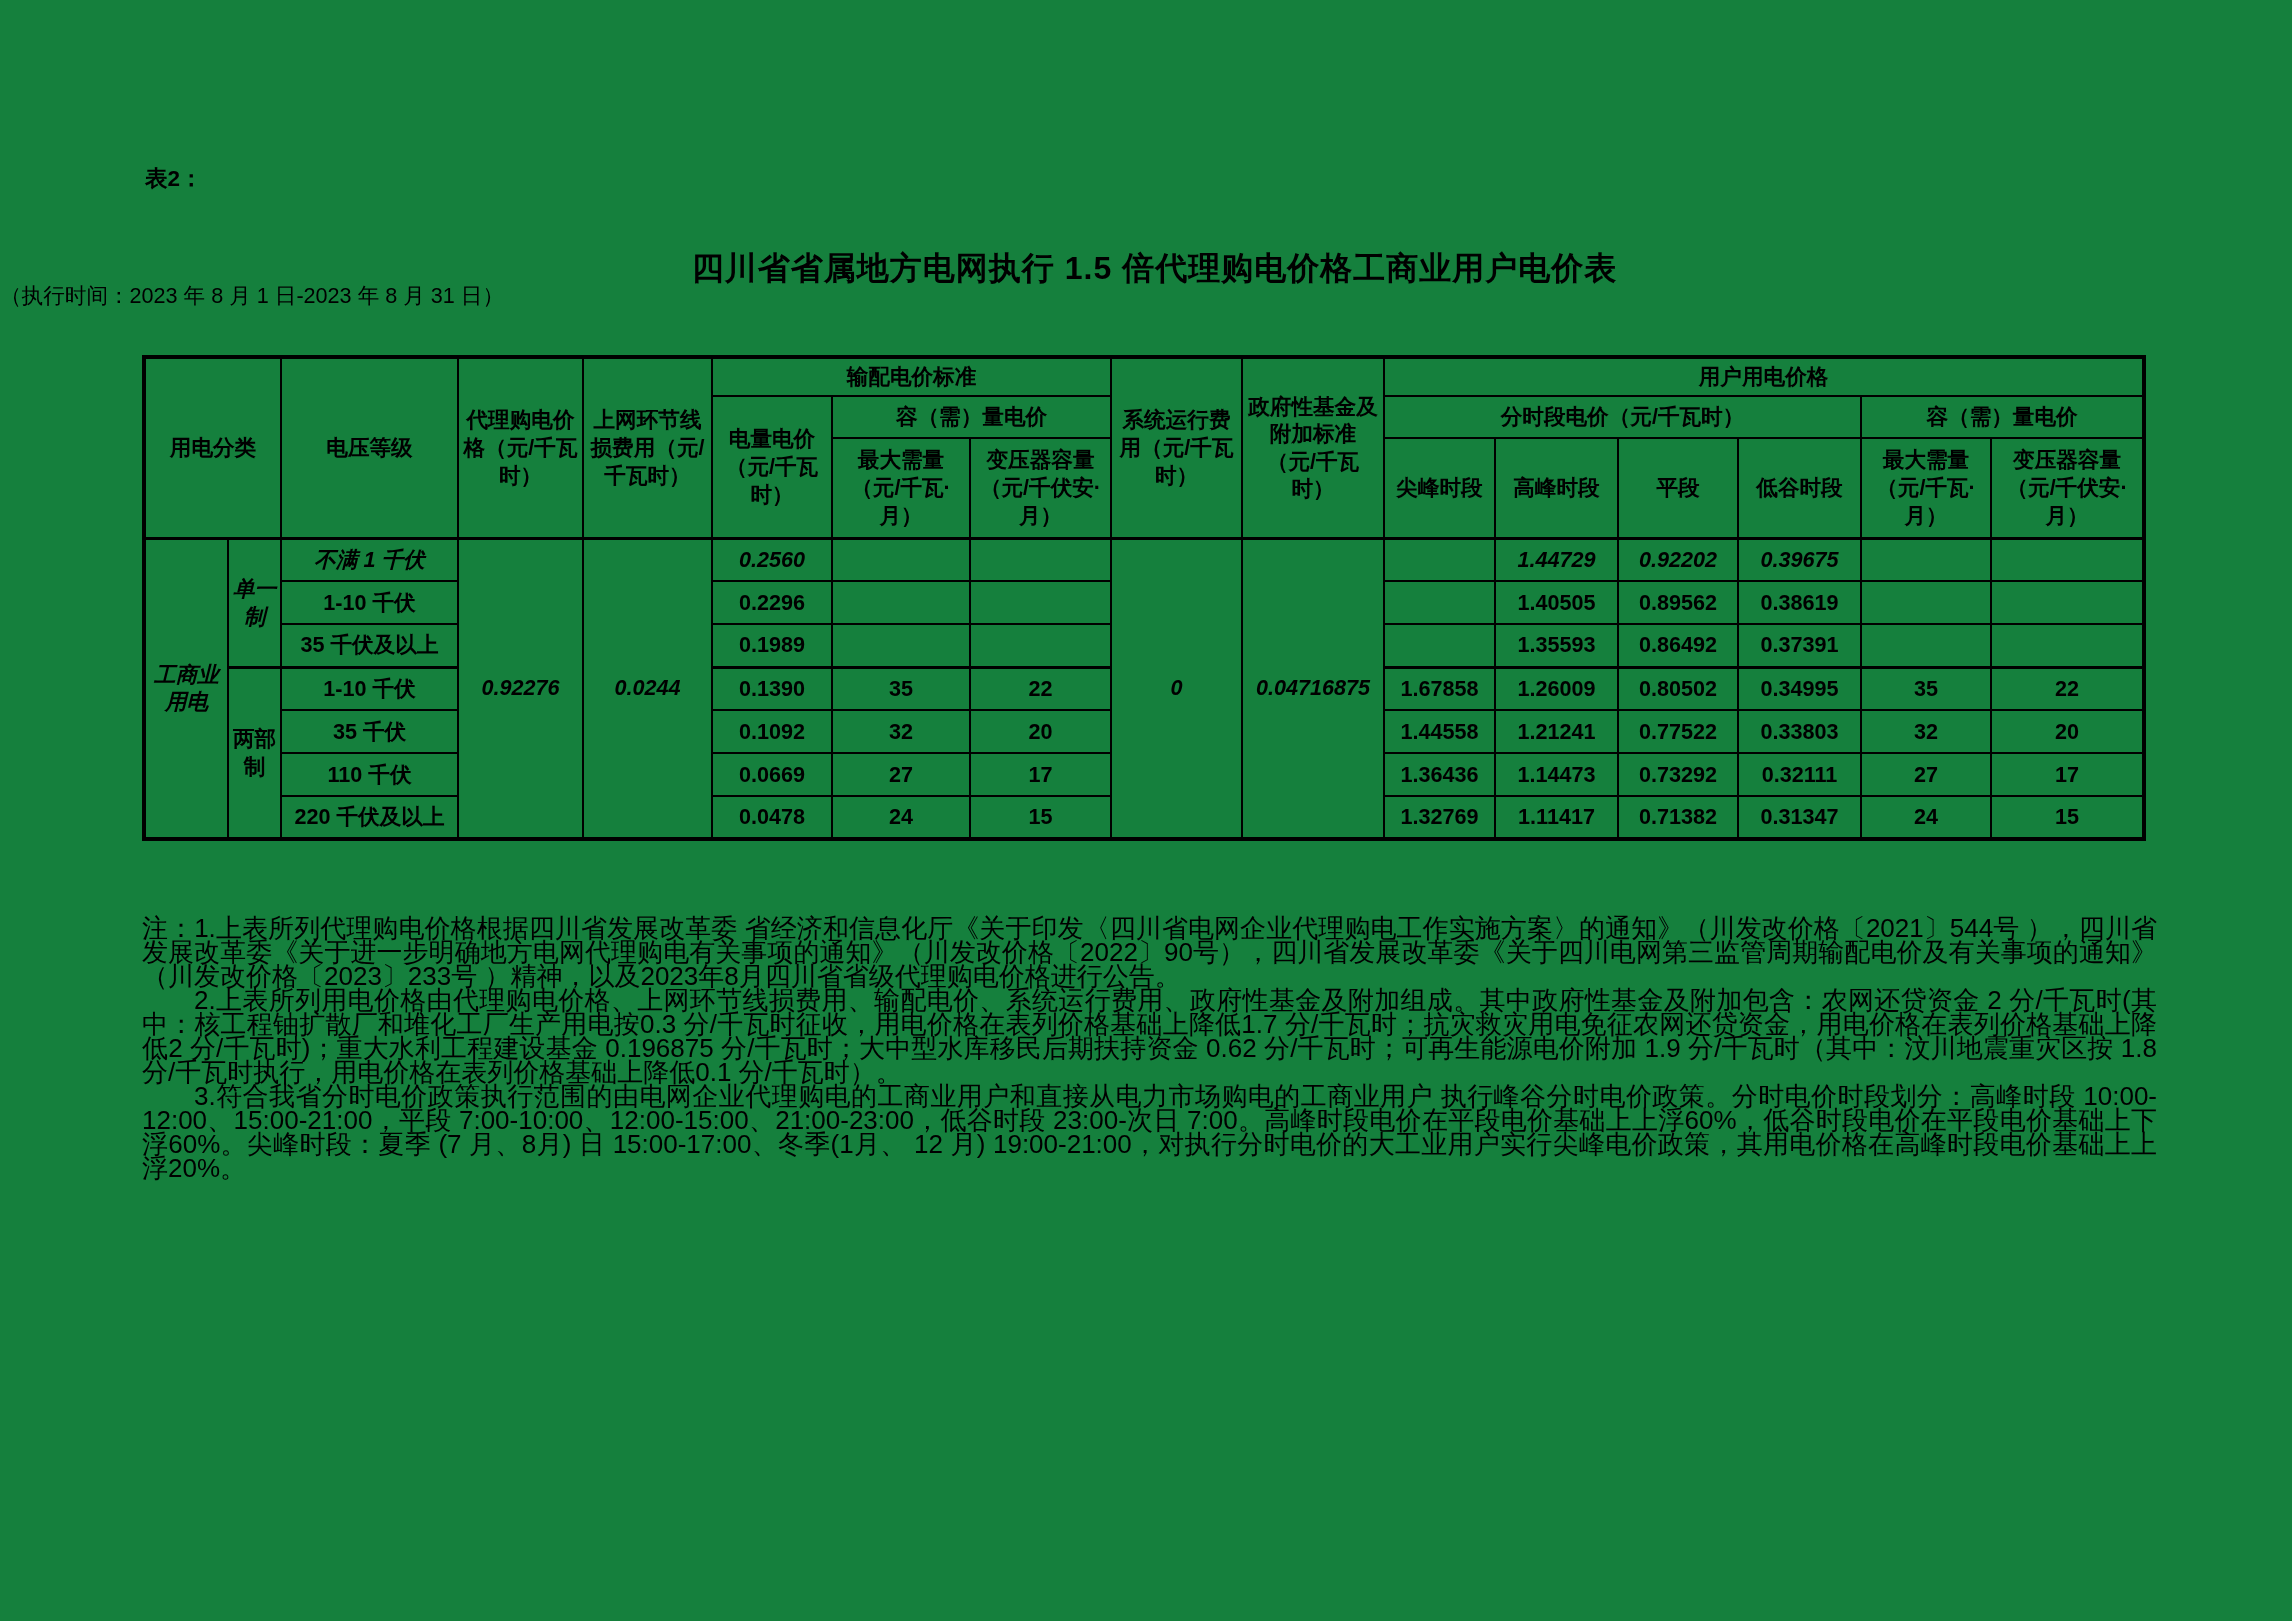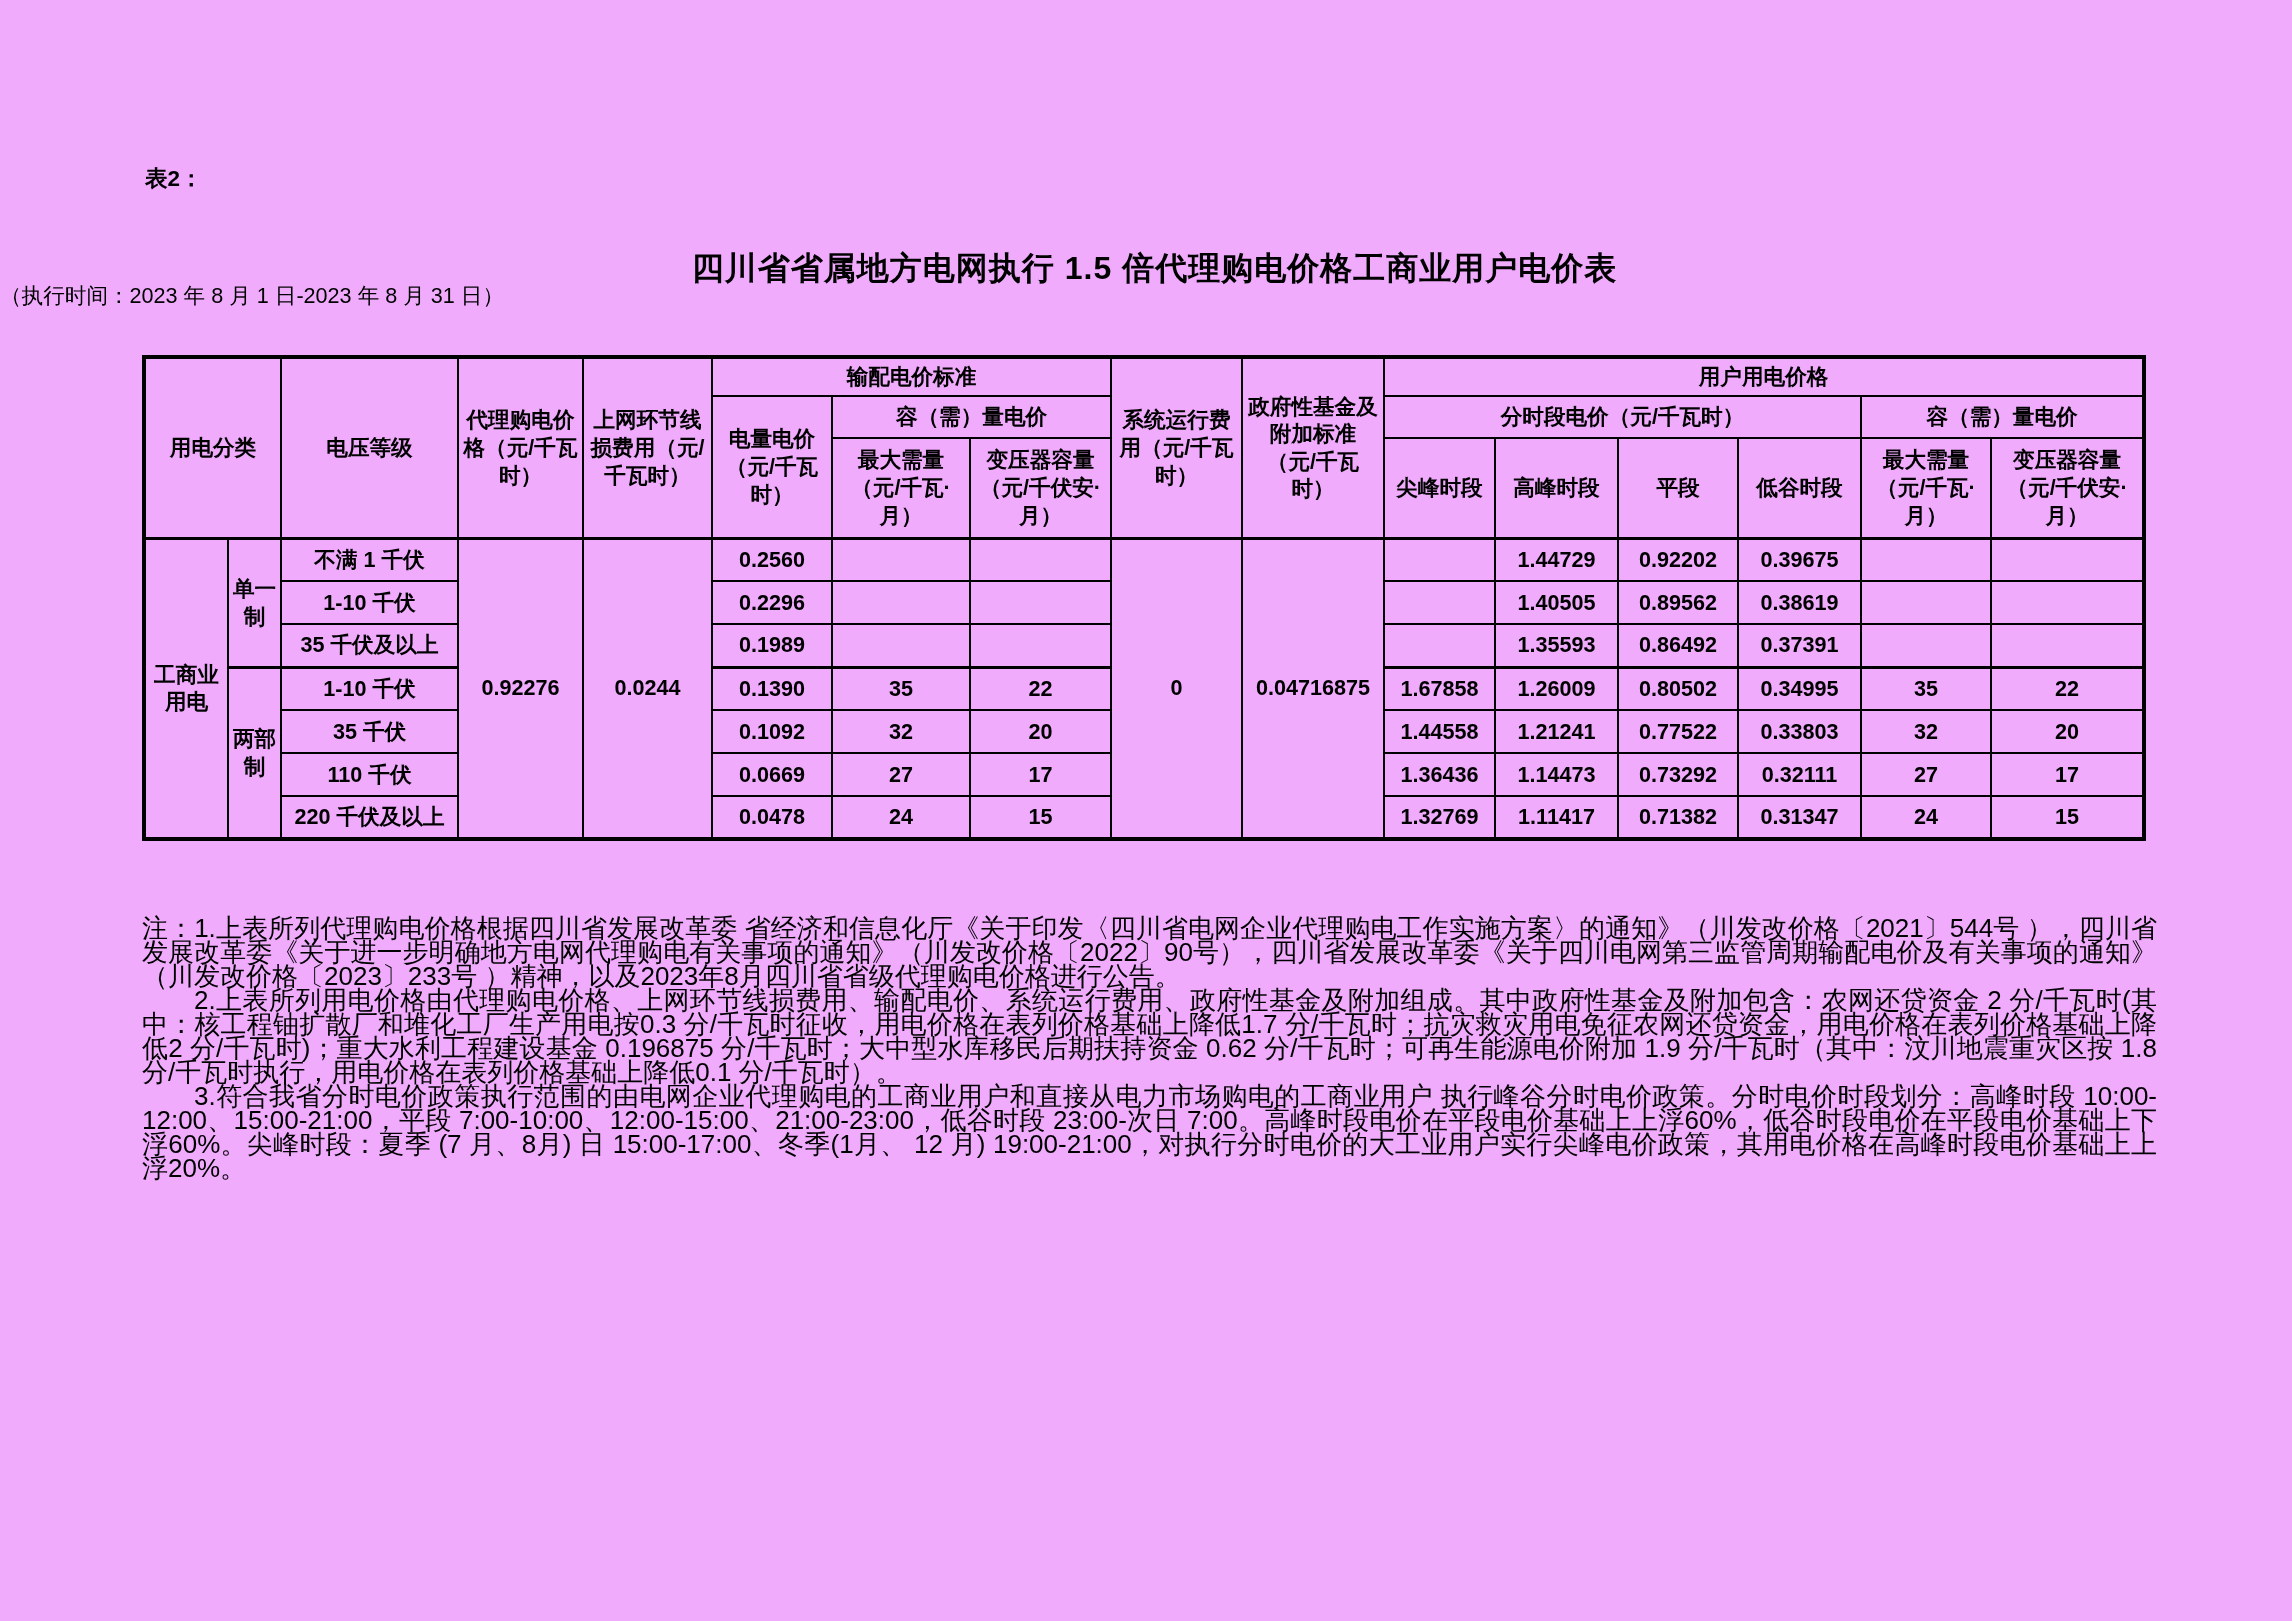--- a/index.html
+++ b/index.html
@@ -1,21 +1,21 @@
 <!DOCTYPE html>
 <html><head>
 <meta charset="utf-8">
 <style>
   html,body { margin:0; padding:0; background:#ffffff; }
   body {
     width:2293px; height:1621px; position:relative;
     font-family:"Liberation Sans", sans-serif;
     color:#000;
   }
-  .page { position:absolute; left:0; top:0; width:2293px; height:1621px; background:#f0abfc; }
+  .page { position:absolute; left:0; top:0; width:2293px; height:1621px; background:#15803d; }
 
   .table-label {
     position:absolute; left:145px; top:163px;
     font-size:22.5px; font-weight:bold;
   }
   .doc-title {
     position:absolute; left:0; top:239px; width:2293px;
     text-align:center; font-size:32px; font-weight:bold; margin:8px;
     letter-spacing:1px;
   }
@@ -34,21 +34,21 @@
     border-left:2px solid #000; border-right:2px solid #000;
     border-top:2.9px solid #000; border-bottom:2.9px solid #000;
     text-align:center; vertical-align:middle;
     font-size:21.6px; font-weight:bold; line-height:1.28;
     padding:1px 2.9px; overflow:hidden;
   }
   thead tr.h1 { height:39px; }
   thead tr.h2 { height:42px; }
   thead tr.h3 { height:100px; }
   tbody tr { height:43px; }
-  tbody tr.first-row > * { border-top:3.9px solid #000; }
+  tbody tr.first-row > * { border-top:3.9px solid #000;font-style:italic; }
   tbody tr.split > * { border-top:3.9px solid #000; }
 
   .notes {
     position:absolute; left:142px; top:916px; width:2015px;
     font-size:26px; line-height:24px; text-align:justify;
   }
   .notes p { margin:0; }
   .notes p.indent { text-indent:2em; }
 </style>
 </head>

